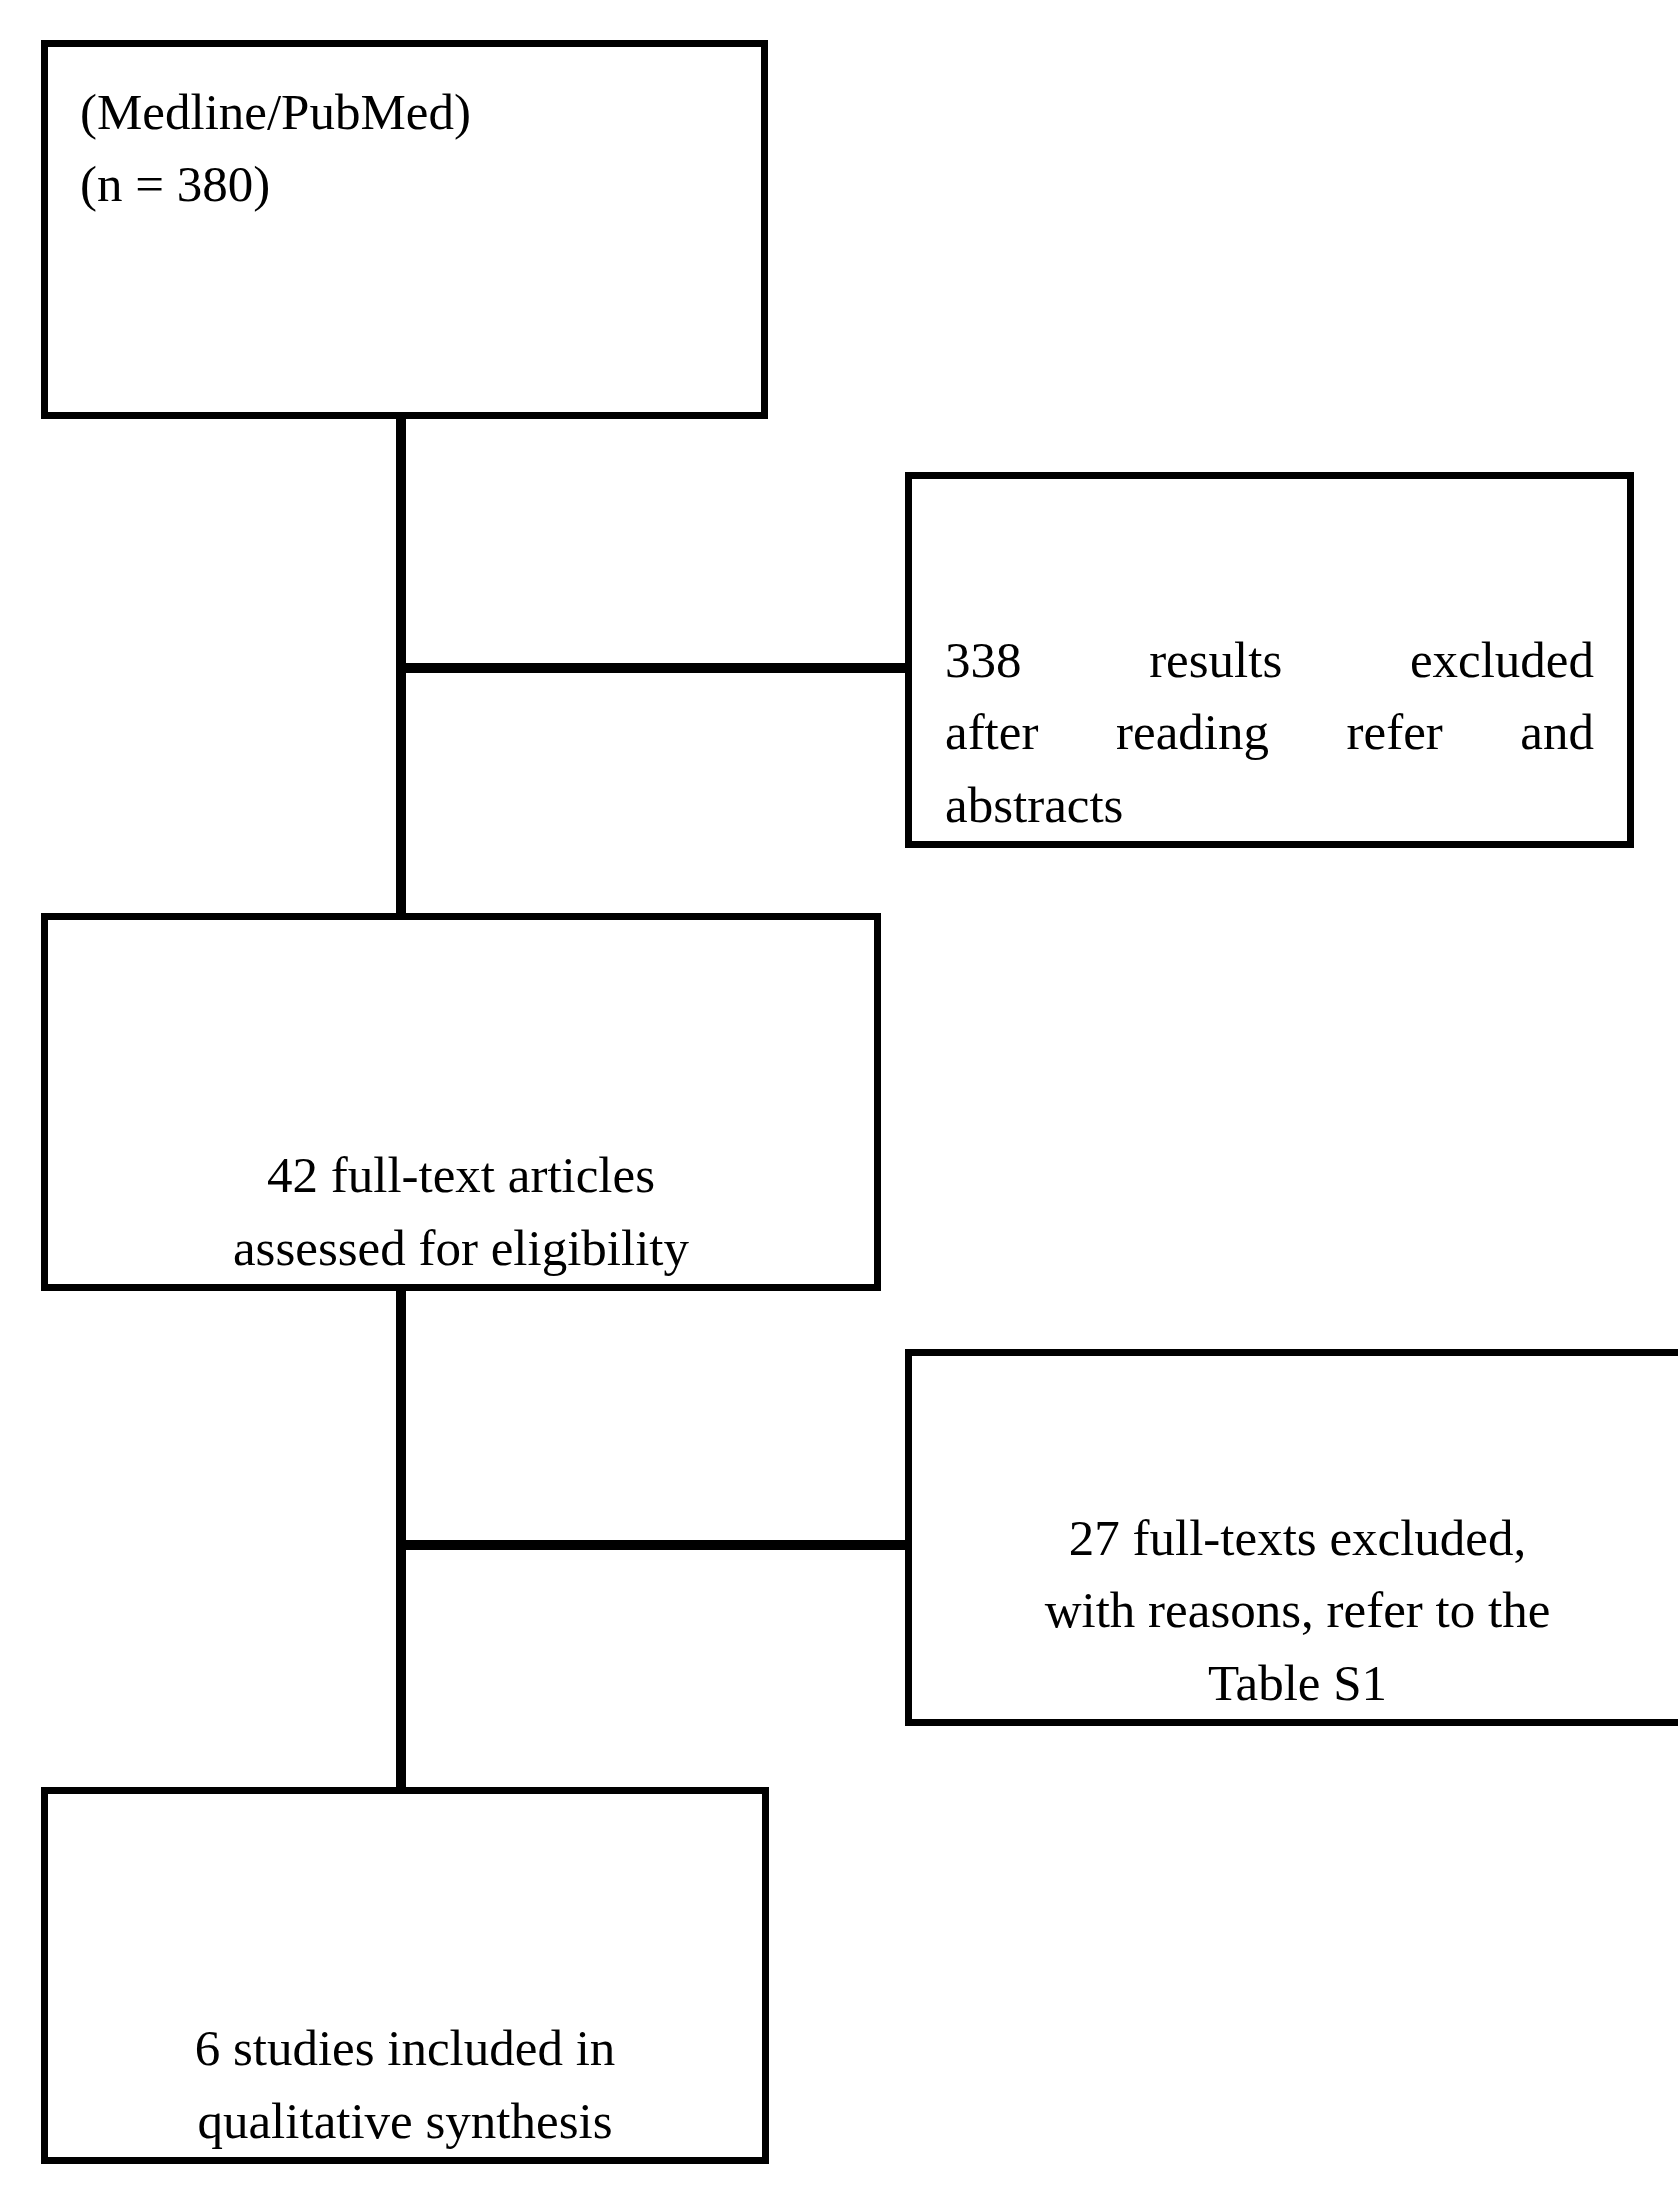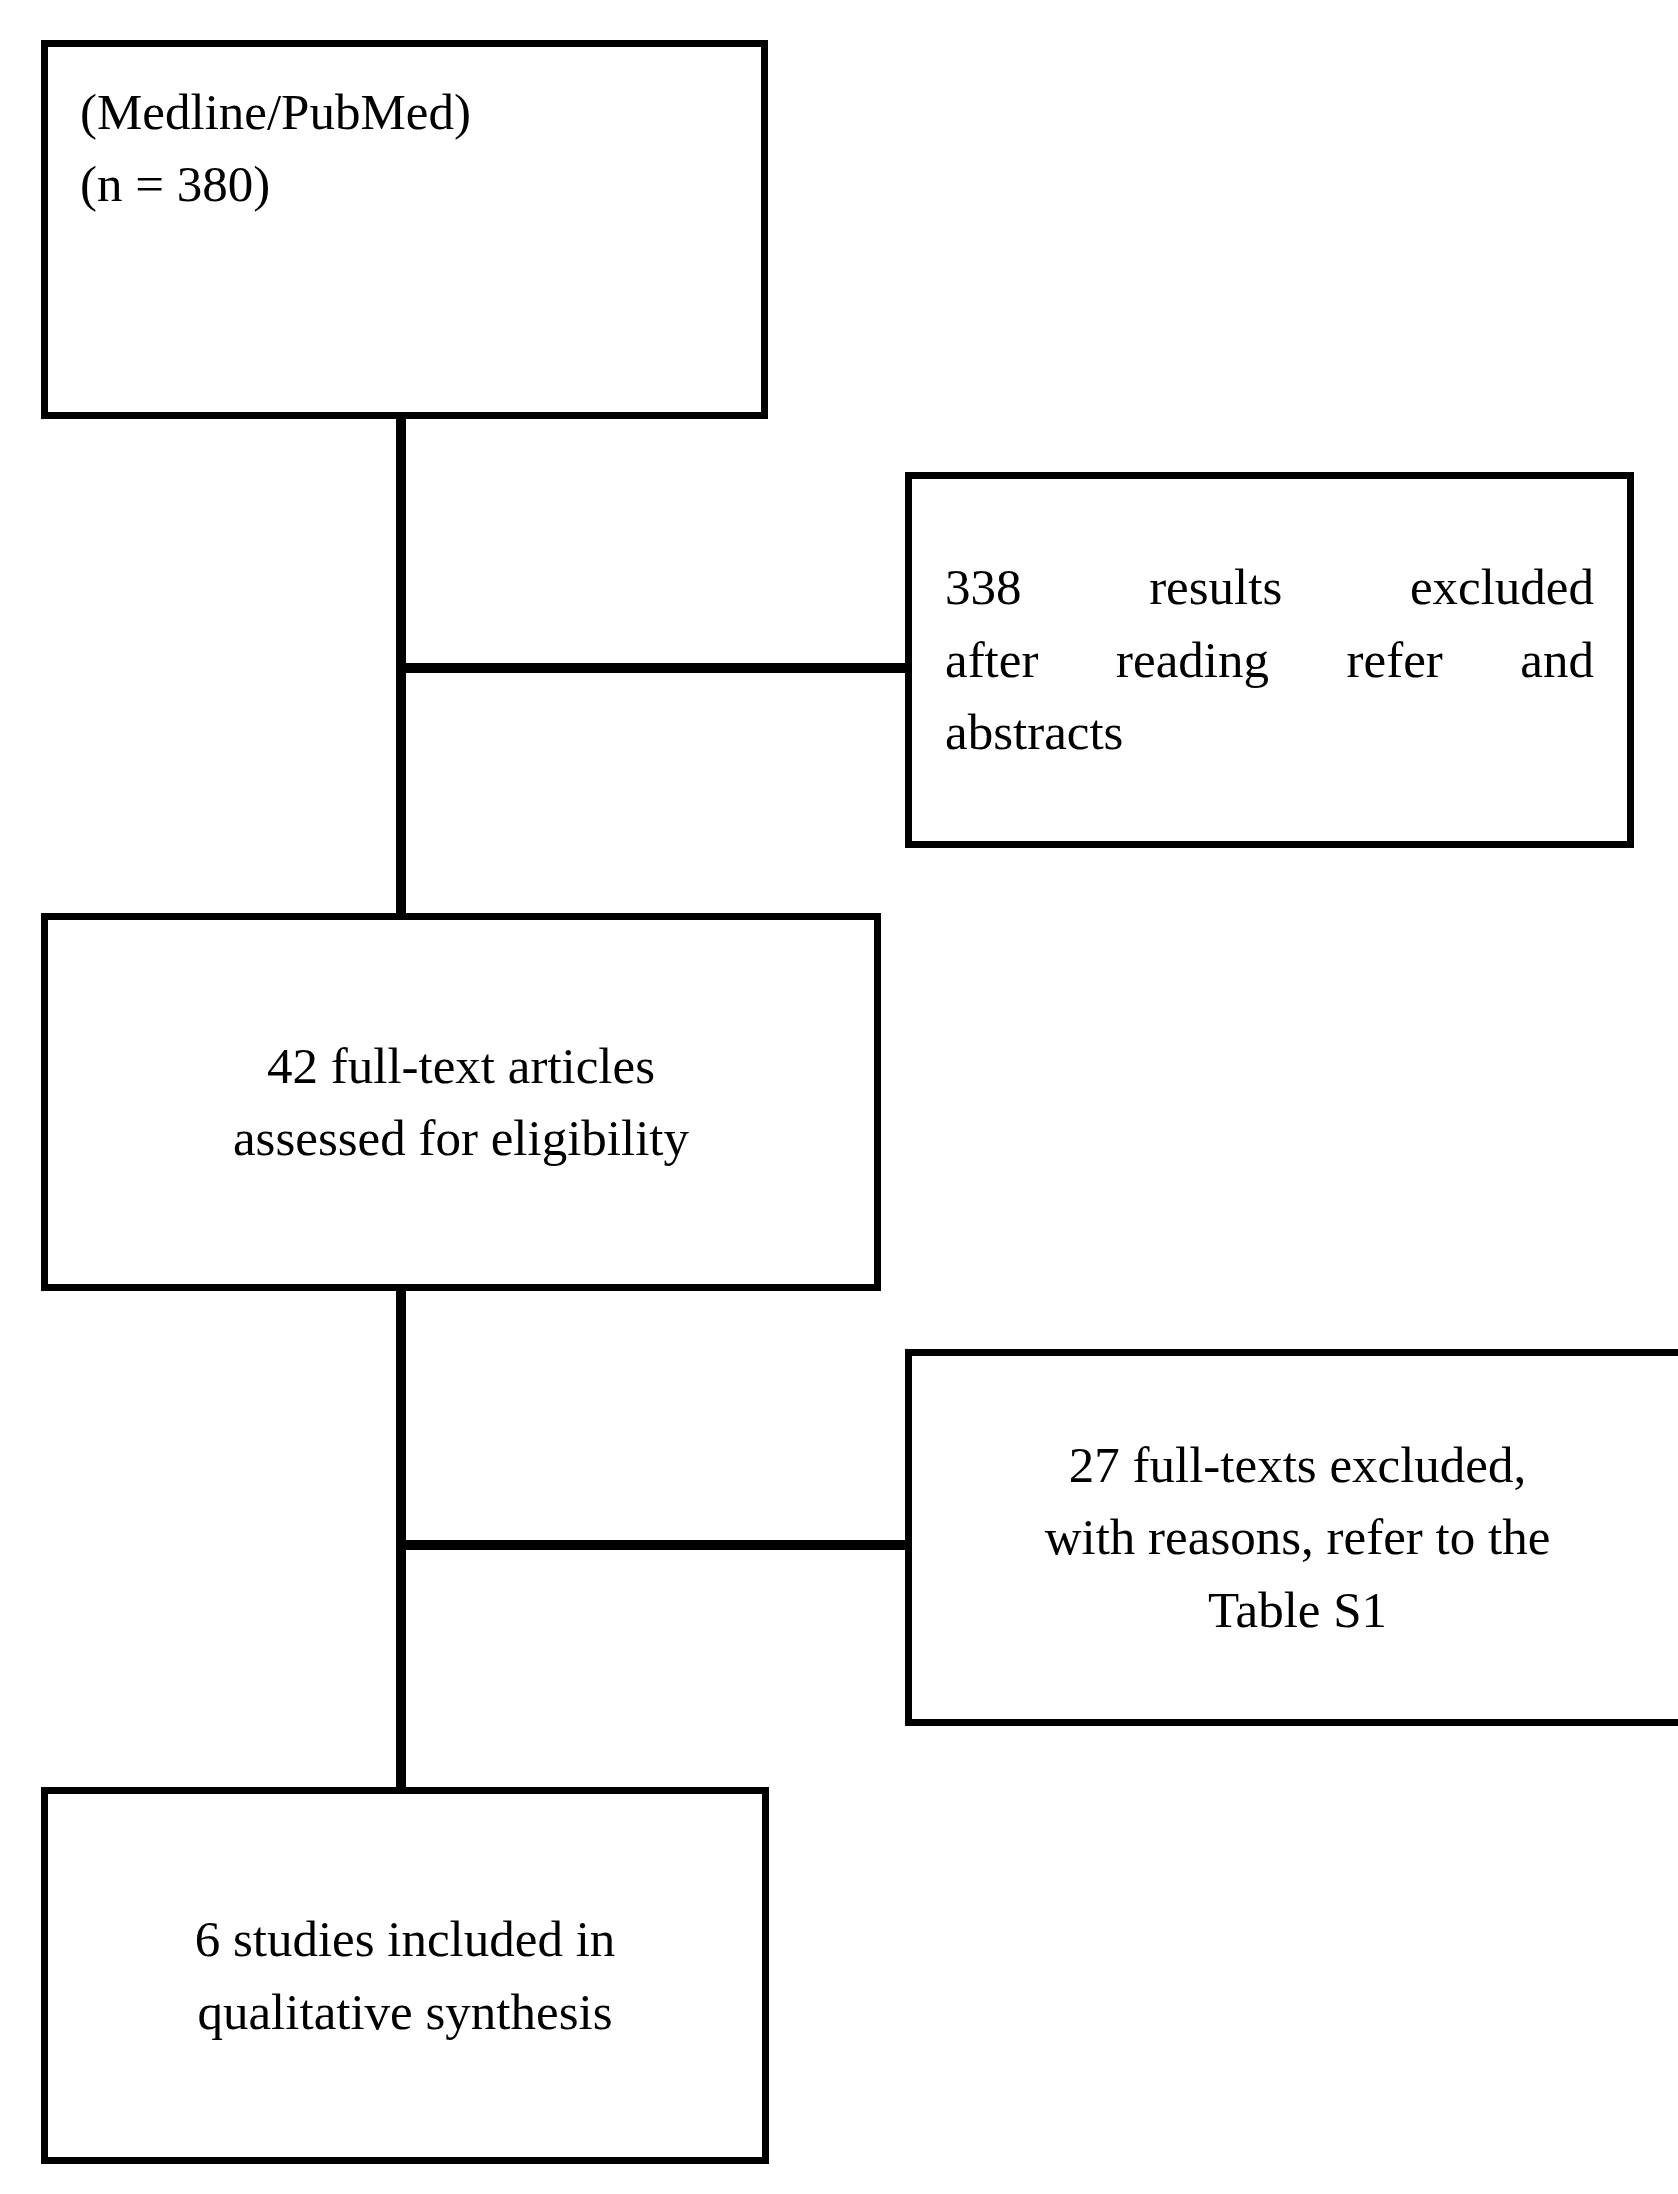--- a/index.html
+++ b/index.html
@@ -18,21 +18,21 @@
     color: #000000;
   }
 
   
   .flow-box {
     position: absolute;
     box-sizing: border-box;
     border: 7px solid #000000;
     background: #ffffff;
     display: flex;
-    align-items: center;
+    align-items: flex-end;
     z-index: 3;
   }
   .flow-box .box-text {
     width: 100%;
     box-sizing: border-box;
     font-size: 51px;
     line-height: 1.42;
     color: #000000;
   }
 

